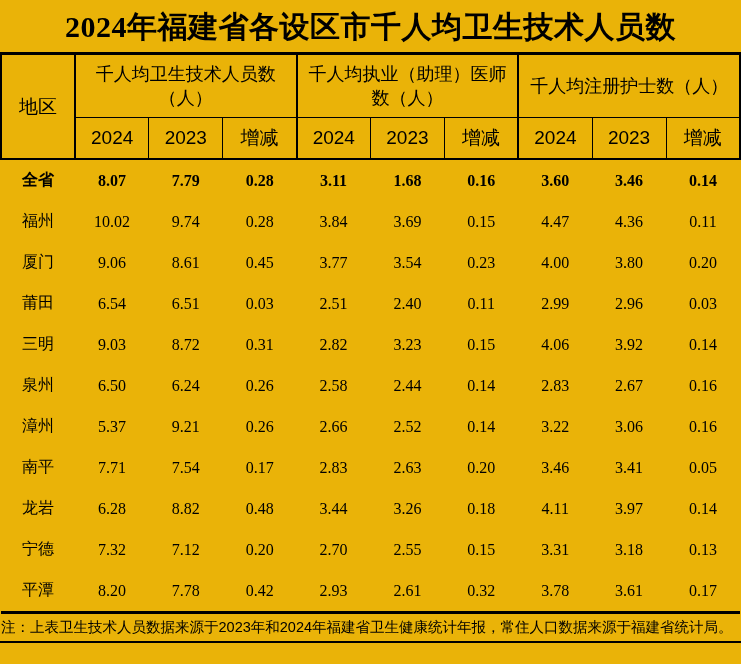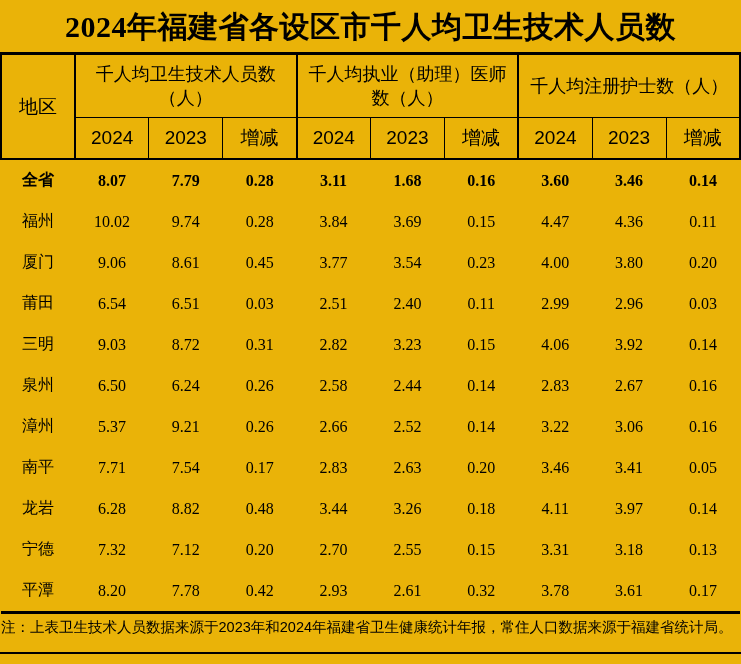--- a/index.html
+++ b/index.html
@@ -68,21 +68,21 @@
     font-size: 16px;
     text-align: center;
     vertical-align: middle;
     height: 41px;
     padding: 0;
     border: none;
   }
   tbody tr.emphasis td { font-weight: bold; }
   .footnote {
     margin: 3px 0 0 0;
-    padding: 1px 1px 15px 1px;
+    padding: 1px 1px 4px 1px;
     font-family: "Liberation Sans", sans-serif;
     font-size: 14.5px;
     line-height: 1.32;
     text-align: justify;
     border-bottom: 2px solid #000;
   }
 </style>
 </head>
 <body>
 

